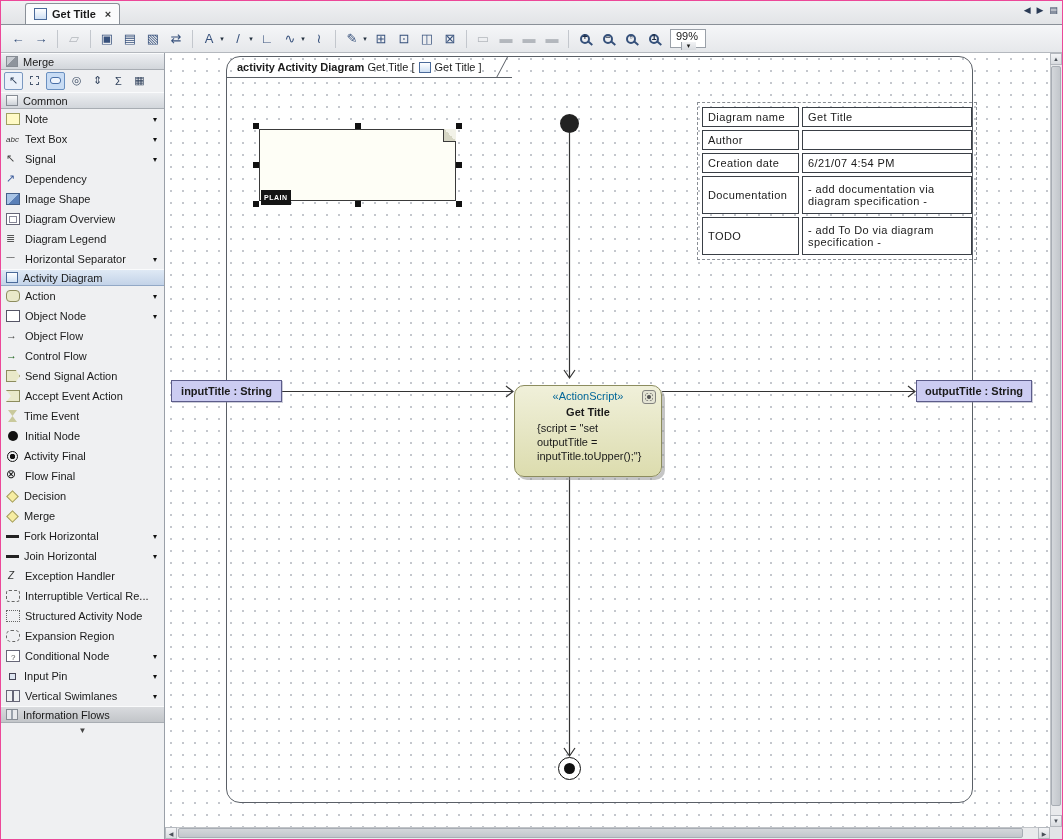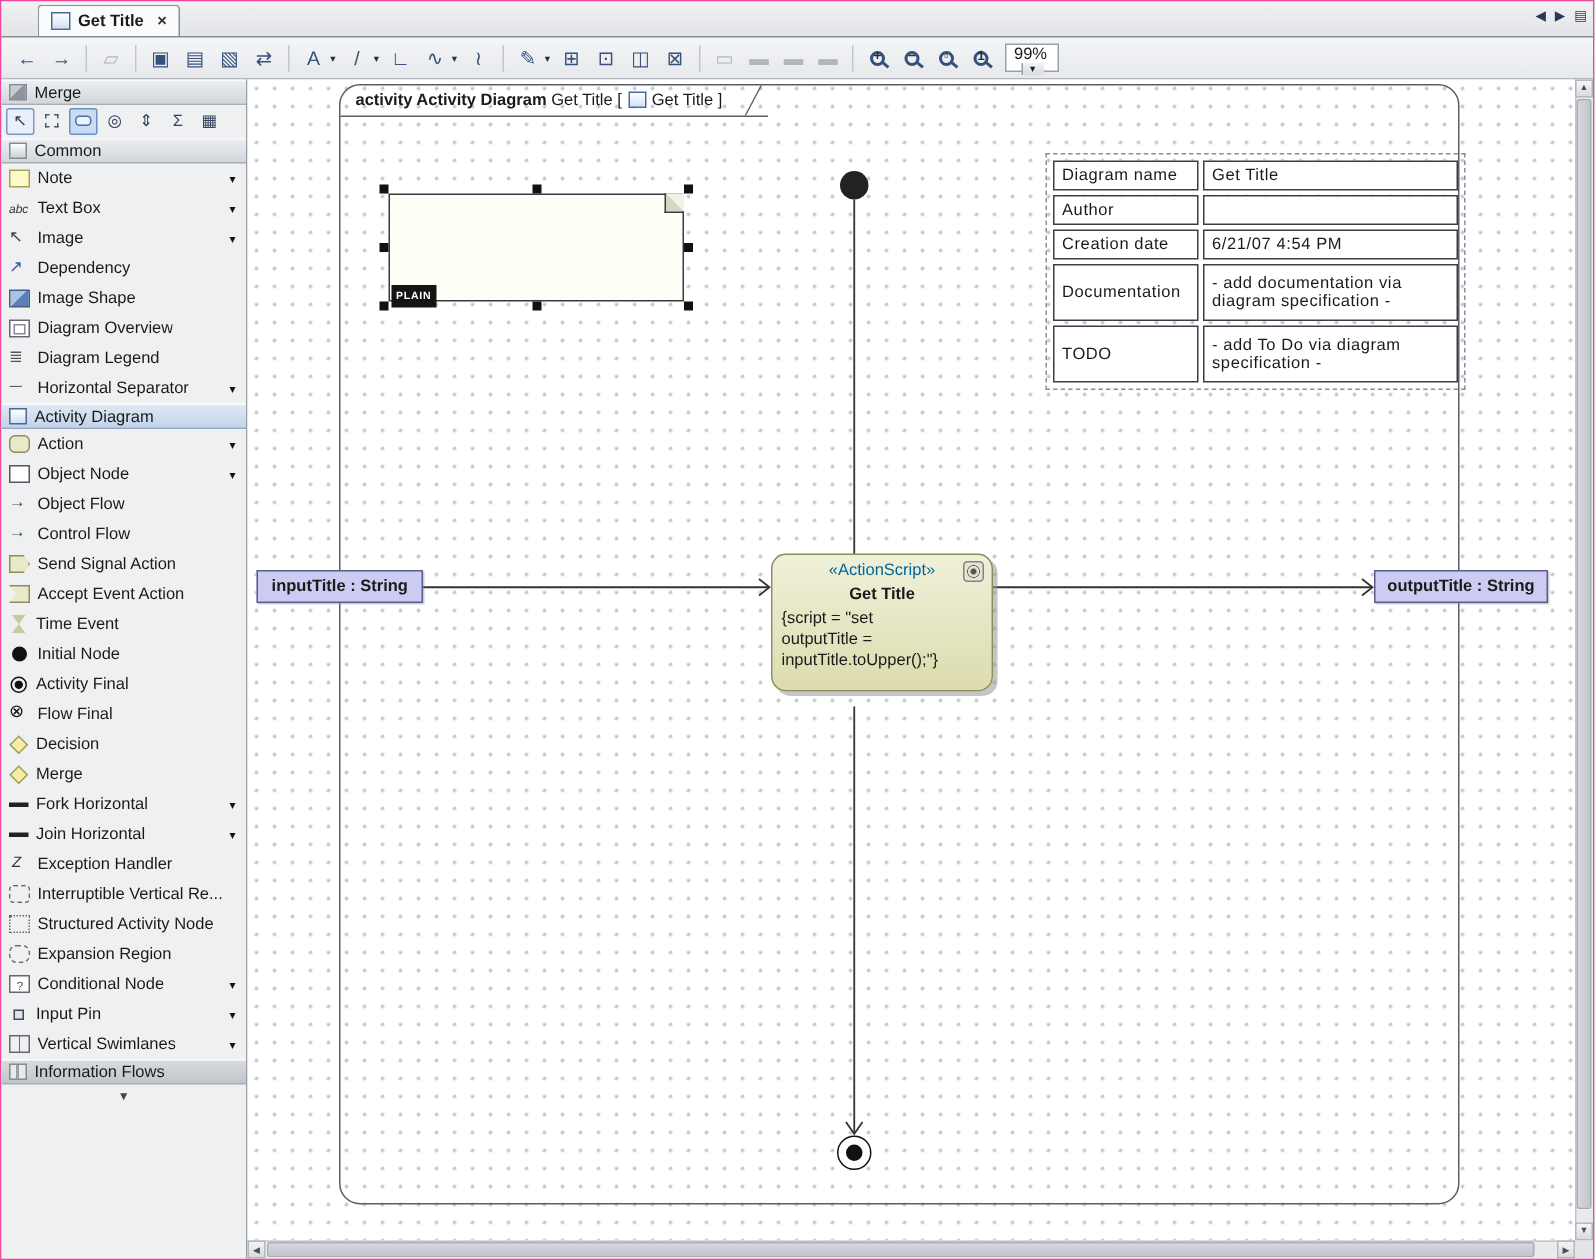--- a/index.html
+++ b/index.html
@@ -125,23 +125,23 @@
     border-radius:50%; background:#fff; display:flex; align-items:center; justify-content:center; }
   .final-dot { width:11px; height:11px; background:#111; border-radius:50%; }
 
   .dtable-wrap { position:absolute; left:532px; top:49px; border:1px dashed #8a8f96; padding:1px; background:transparent; }
   .dtable { border-collapse:separate; border-spacing:3px; }
   .dtable td { border:1px solid #3a3f46; background:#fff; padding:3px 5px; vertical-align:middle; font-size:11px; letter-spacing:0.4px; }
   .dtable .tlbl { width:97px; }
   .dtable .tval { width:170px; height:20px; }
   .dtable .tall td { height:38px; vertical-align:middle;margin-left:20px; }
 
-  .action-node { position:absolute; left:349px; top:316px; width:148px; height:92px;
+  .action-node { position:absolute; left:349px; top:332px; width:148px; height:92px;
     background:linear-gradient(#f0f0da,#dcdcae); border:1px solid #8c8c5e; border-radius:10px;
-    box-shadow:3px 3px 0 rgba(150,150,150,0.55); padding:4px 6px; }
+    box-shadow:3px 3px 0 rgba(150,150,150,0.55); padding:4px 22px; }
   .action-head { text-align:center; color:#006699; height:14px; }
   .action-badge { position:absolute; right:5px; top:4px; width:14px; height:14px; border:1px solid #83837f;
     border-radius:3px; background:#e4e4d4 radial-gradient(circle,#555 1.5px,#e4e4d4 2.5px,#e4e4d4 3.5px,#555 4px,transparent 4.5px); }
   .action-name { text-align:center; font-weight:bold; margin:2px 0 3px; }
   .action-script { white-space:pre-line; line-height:14px; }
 
   .param { position:absolute; height:22px; background:#ccccf2; border:1px solid #5c5c8a; font-weight:bold;
     display:flex; align-items:center; justify-content:center; box-shadow:1px 1px 0 rgba(130,130,160,0.4); }
   .param-in { left:6px; top:327px; width:111px; }
   .param-out { left:751px; top:327px; width:116px; }
@@ -316,21 +316,21 @@
           <span class="pal-label">Note</span>
           <span class="chev">▾</span>
         </div>
       <div class="pal-item">
           <i class="ic ic-text"></i>
           <span class="pal-label">Text Box</span>
           <span class="chev">▾</span>
         </div>
       <div class="pal-item">
           <i class="ic ic-anchor"></i>
-          <span class="pal-label">Image</span>
+          <span class="pal-label">Signal</span>
           <span class="chev">▾</span>
         </div>
       <div class="pal-item">
           <i class="ic ic-dep"></i>
           <span class="pal-label">Dependency</span>
         </div>
       <div class="pal-item">
           <i class="ic ic-img"></i>
           <span class="pal-label">Image Shape</span>
         </div>

